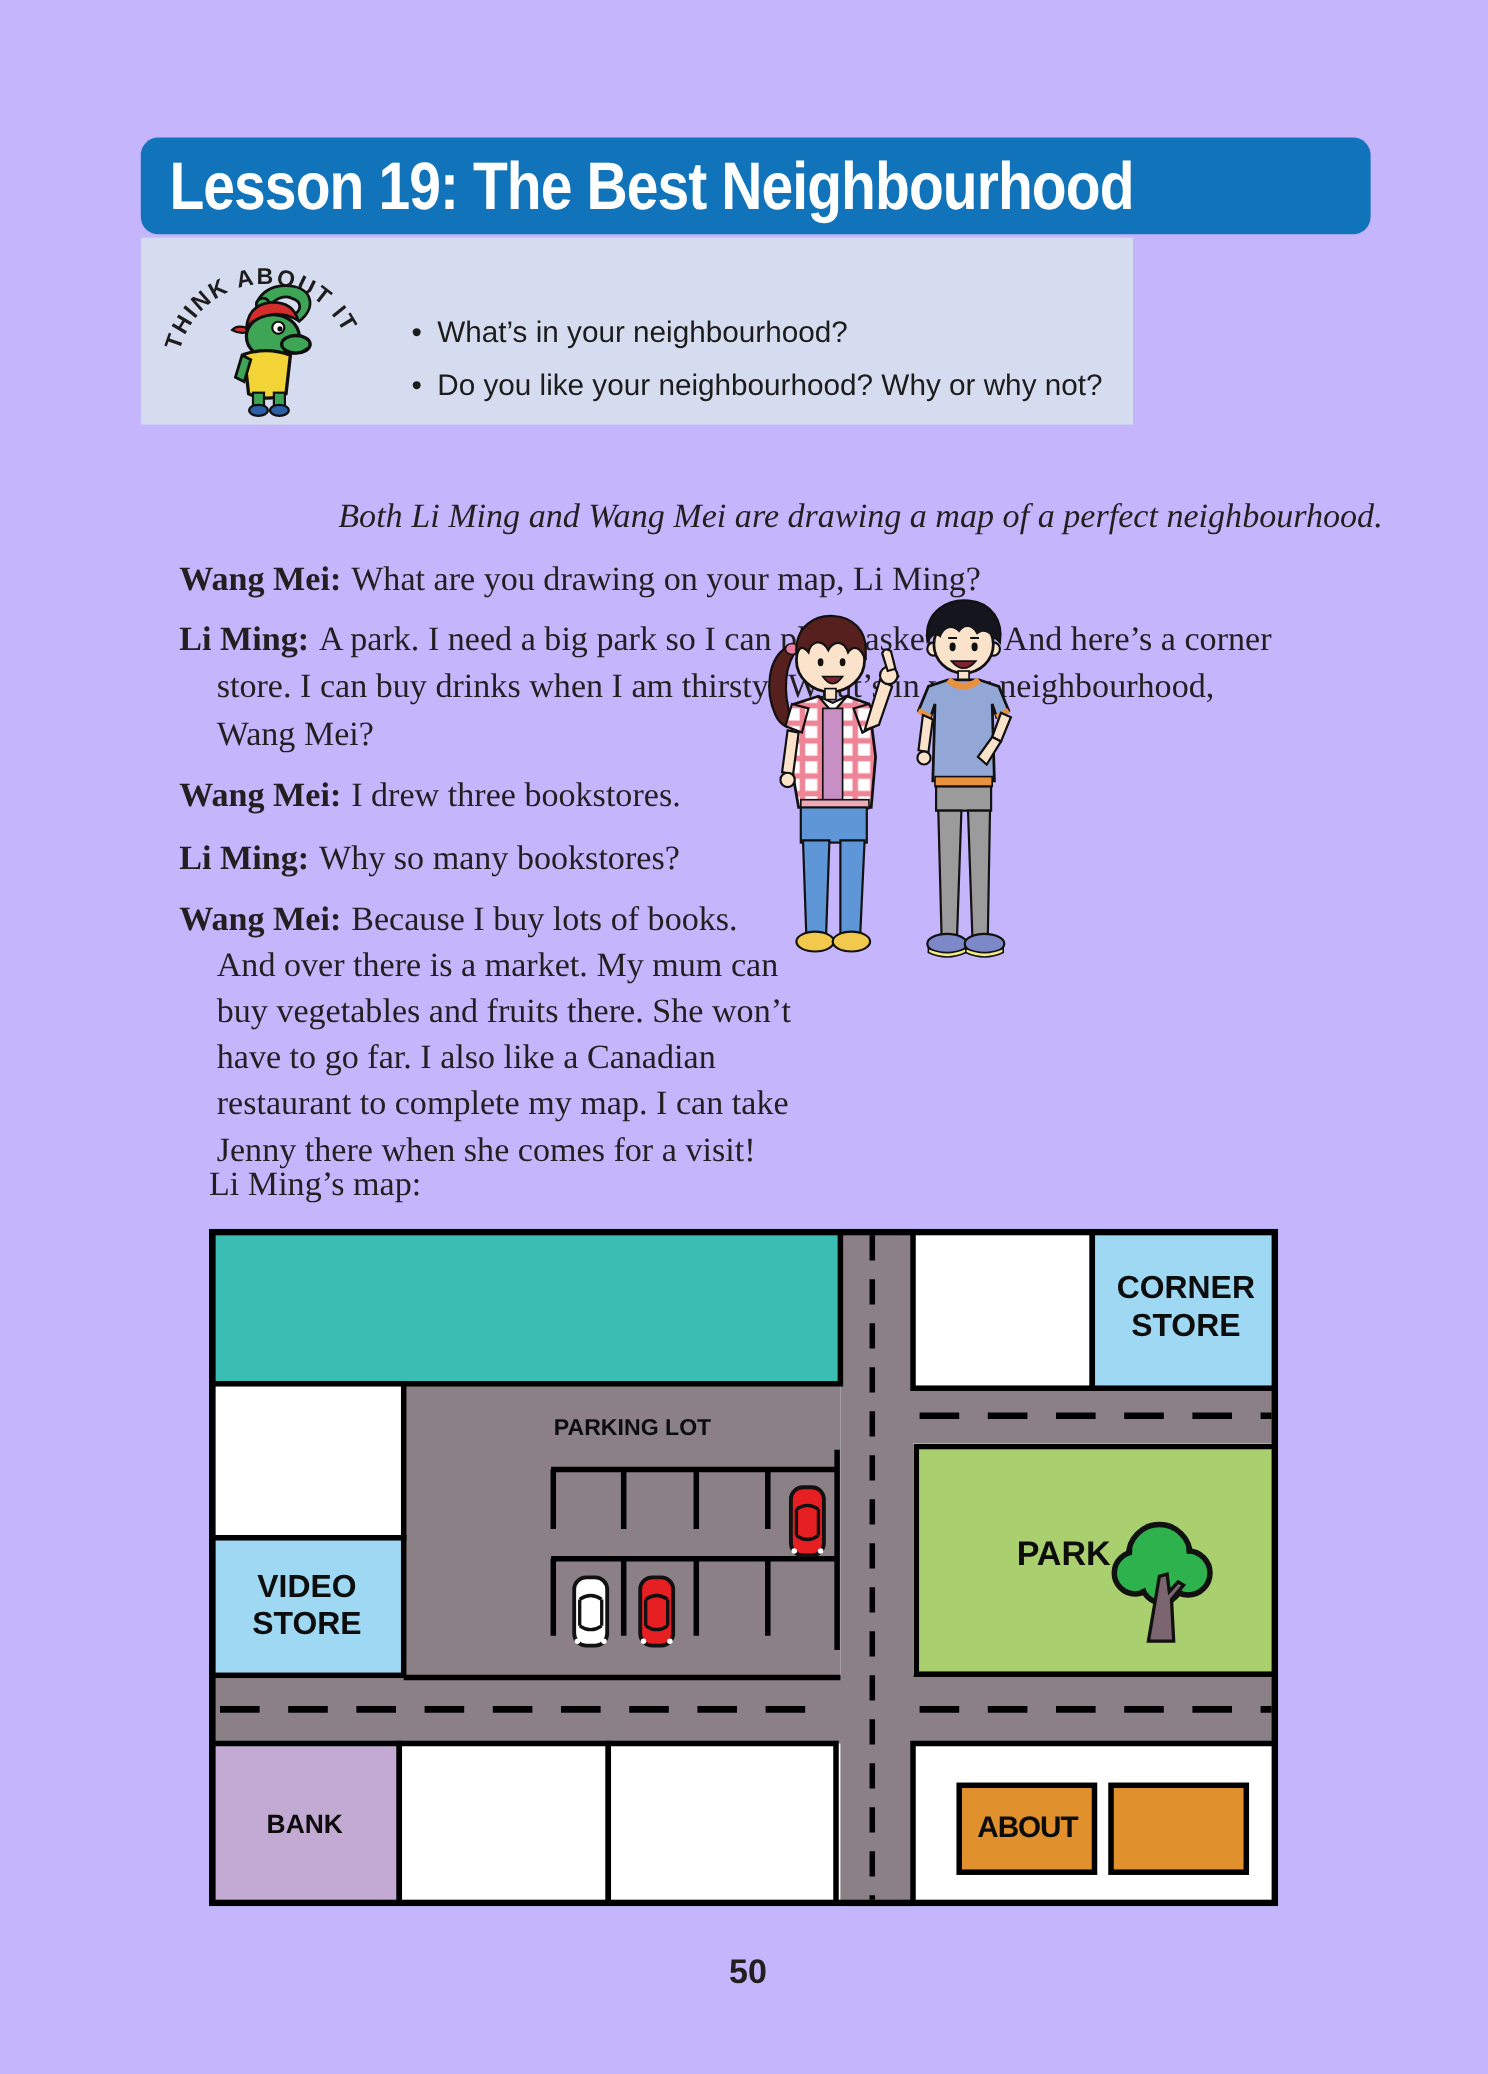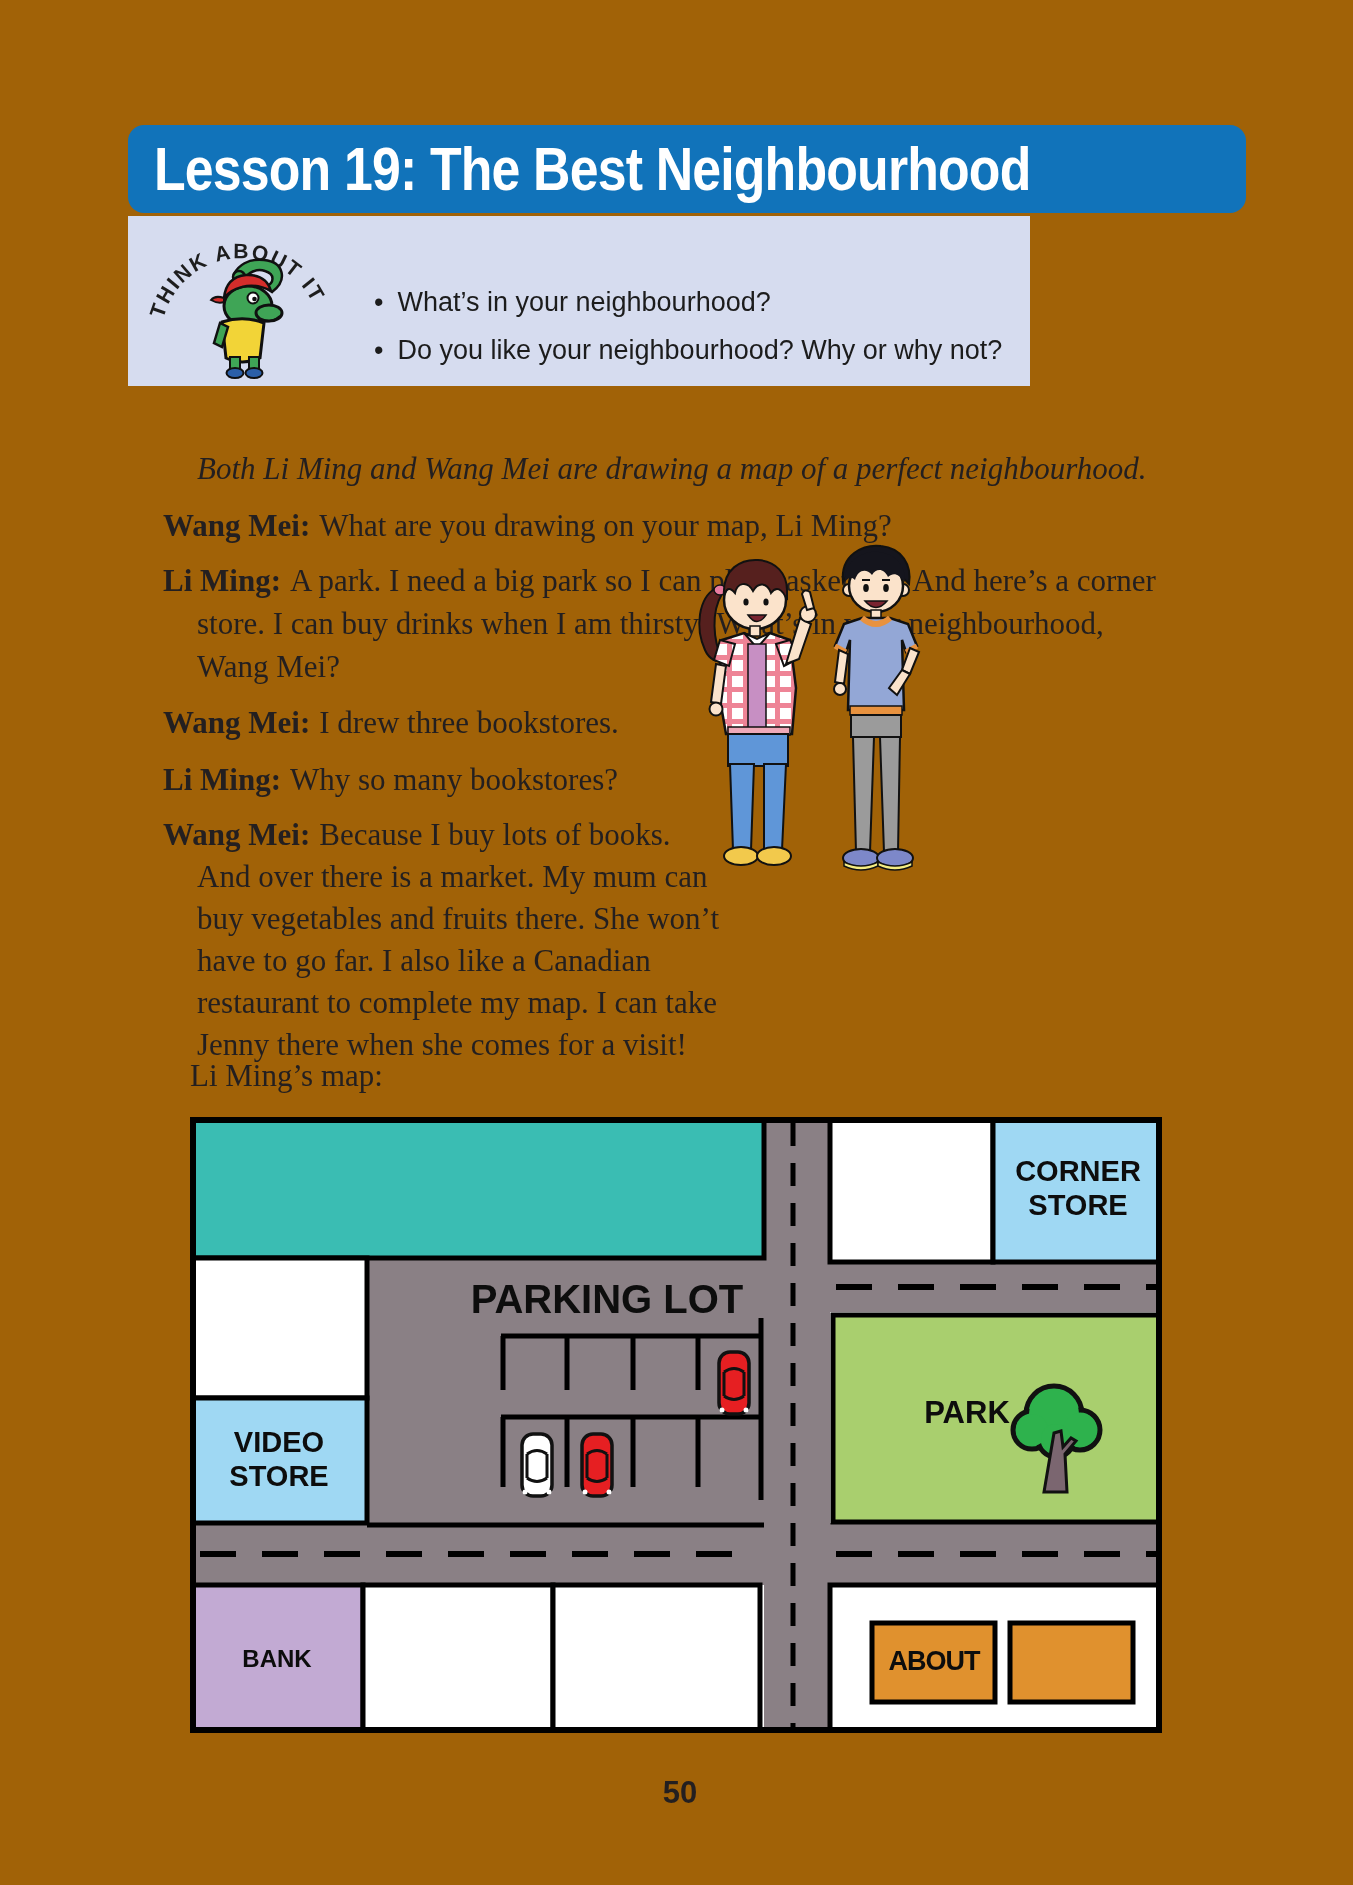--- a/index.html
+++ b/index.html
@@ -1,16 +1,16 @@
 <!DOCTYPE html>
 <html><head>
 <meta charset="utf-8">
 <style>
   html,body{margin:0;padding:0;background:#ffffff;}
-  #page{position:relative;width:1353px;height:1885px;background:#a16207;overflow:hidden;
+  #page{position:relative;width:1353px;height:1885px;background:#c4b5fd;overflow:hidden;
         font-family:"Liberation Serif",serif;color:#231f20;}
   
   .banner{position:absolute;left:128px;top:125px;width:1118px;height:88px;border-radius:16px;
           display:flex;align-items:center;padding-left:26px;box-sizing:border-box;}
   .banner-text{font-family:"Liberation Sans",sans-serif;font-weight:bold;font-size:61px;color:#ffffff;
                transform:scaleX(.85);transform-origin:left center;letter-spacing:-1px;white-space:nowrap;}
   
   .thinkbox{position:absolute;left:128px;top:216px;width:902px;height:170px;}
   .mascot{position:absolute;left:8px;top:4px;width:210px;height:162px;}
   .bullets{position:absolute;left:246px;top:62px;font-family:"Liberation Sans",sans-serif;
@@ -20,21 +20,21 @@
   .para{position:absolute;left:163px;width:1060px;font-size:31px;line-height:43px;
         padding-left:34px;text-indent:-34px;white-space:pre-line;margin:0;}
   .para b{margin-right:9px;}
   .intro{font-style:italic;text-indent:0;}
   .map-caption{position:absolute;left:190px;top:1058px;margin:0;font-size:31px;font-weight:normal;}
   
   .map{position:absolute;left:190px;top:1117px;width:972px;height:616px;}
   .map svg{position:absolute;left:0;top:0;}
   .map-label{position:absolute;transform:translate(-50%,-50%);font-family:"Liberation Sans",sans-serif;
              font-weight:bold;color:#0d0d0d;text-align:center;white-space:pre-line;line-height:1.16;}
-  .lbl-parking{left:385px;top:182px;font-size:40px;margin-left:32px;}
+  .lbl-parking{left:385px;top:182px;font-size:21px;}
   .lbl-corner{left:888px;top:72px;font-size:29px;}
   .lbl-video{left:89px;top:343px;font-size:29px;}
   .lbl-park{left:777px;top:296px;font-size:31px;}
   .lbl-bank{left:87px;top:542px;font-size:24px;}
   .lbl-house{left:744px;top:545px;font-size:27px;letter-spacing:-1px;}
   
   .kids{position:absolute;left:658px;top:538px;width:325px;height:355px;}
   .page-num{position:absolute;left:680px;top:1775px;transform:translateX(-50%);
             font-family:"Liberation Sans",sans-serif;font-weight:bold;font-size:31px;color:#231f20;}
 </style>
@@ -70,21 +70,21 @@
         <ellipse cx="99" cy="153" rx="8.5" ry="5" fill="#2b5fa8" stroke="#101010" stroke-width="2"></ellipse>
         <ellipse cx="118" cy="153" rx="8.5" ry="5" fill="#2b5fa8" stroke="#101010" stroke-width="2"></ellipse>
       </g>
     </svg>
     <div class="bullets">
       <div class="bullet-row">What’s in your neighbourhood?</div>
       <div class="bullet-row">Do you like your neighbourhood? Why or why not?</div>
     </div>
   </div>
 
-  <p class="para intro" style="top:447px;"><i>Both Li Ming and Wang Mei are drawing a map of a perfect neighbourhood.</i></p>
+  <p class="para intro" style="top:447px;text-align:right;"><i>Both Li Ming and Wang Mei are drawing a map of a perfect neighbourhood.</i></p>
 
   <p class="para" style="top:504px;"><b>Wang Mei:</b><span>What are you drawing on your map, Li Ming?</span></p>
   <p class="para" style="top:559px;"><b>Li Ming:</b><span>A park. I need a big park so I can play basketball! And here’s a corner
 store. I can buy drinks when I am thirsty! What’s in your neighbourhood,
 Wang Mei?</span></p>
   <p class="para" style="top:701px;"><b>Wang Mei:</b><span>I drew three bookstores.</span></p>
   <p class="para" style="top:758px;"><b>Li Ming:</b><span>Why so many bookstores?</span></p>
   <p class="para" style="top:814px;line-height:42px;"><b>Wang Mei:</b><span>Because I buy lots of books.
 And over there is a market. My mum can
 buy vegetables and fruits there. She won’t

